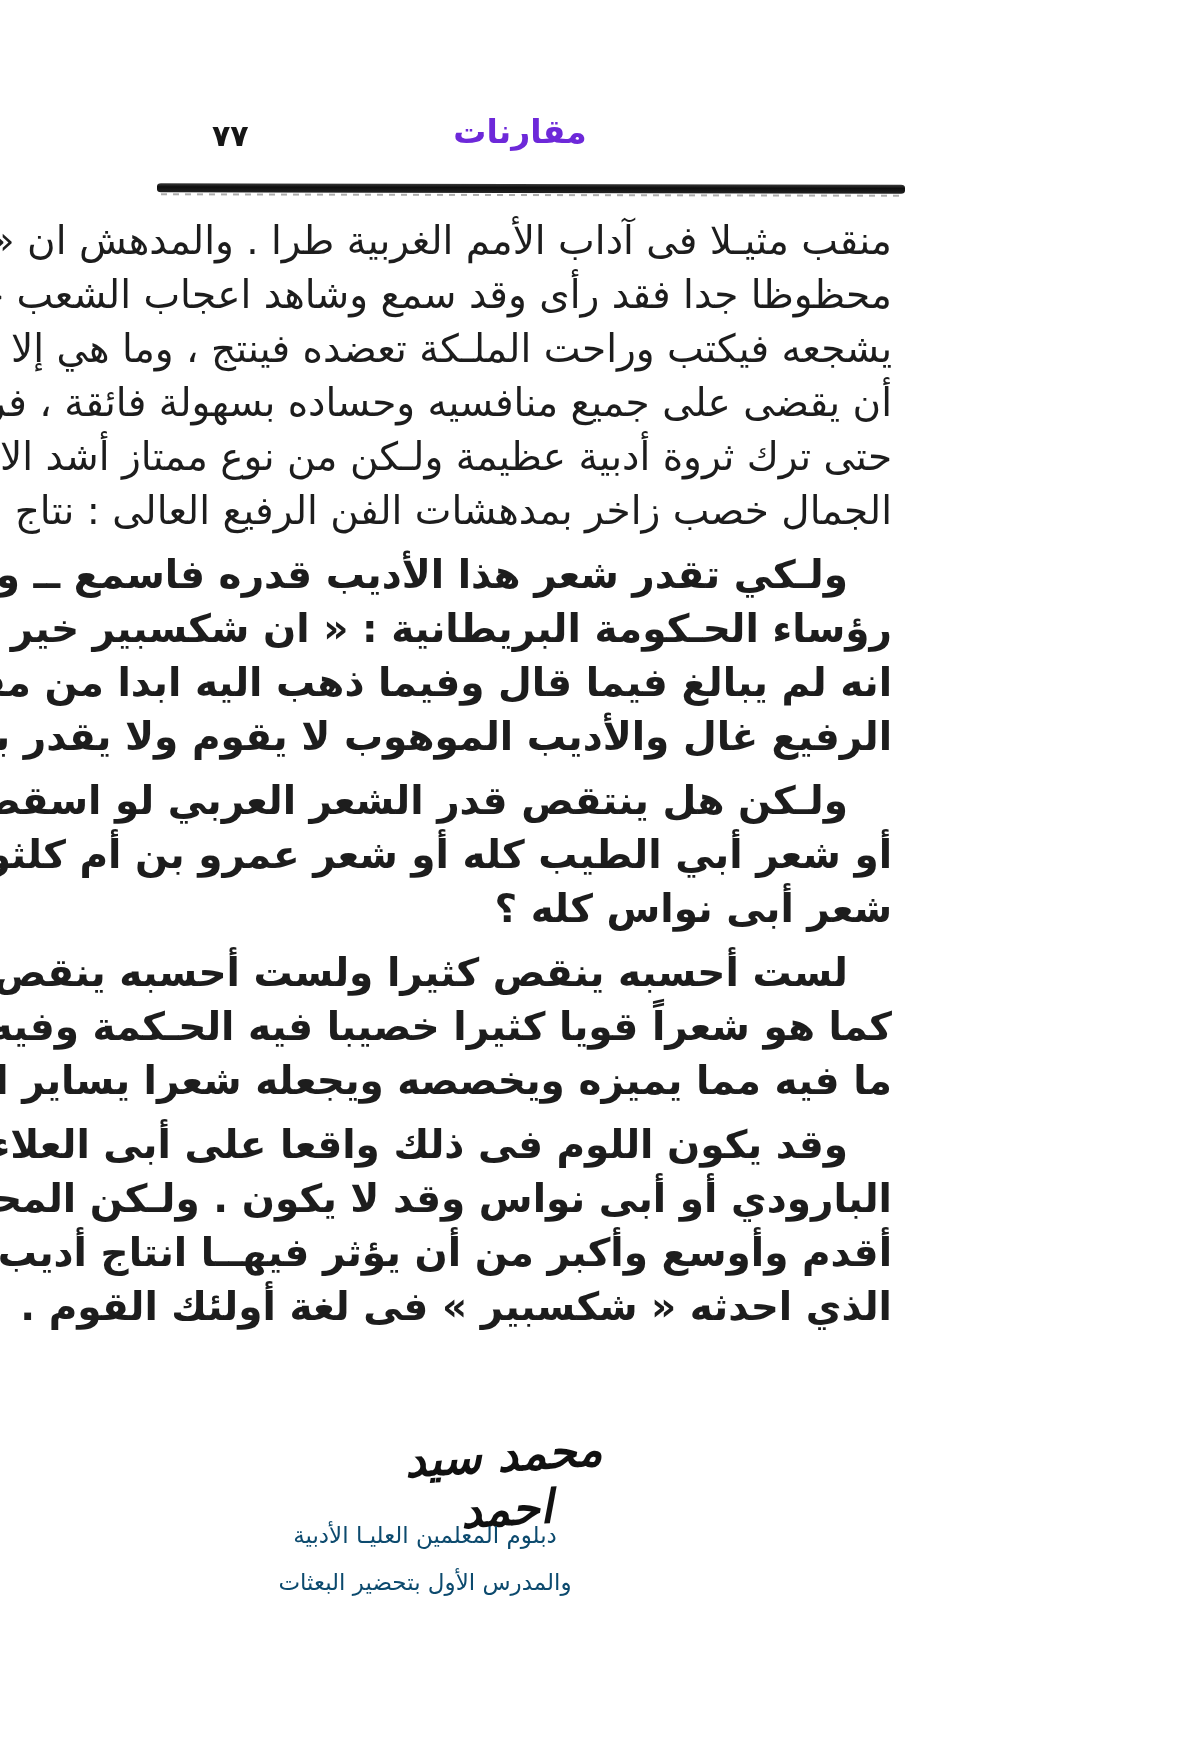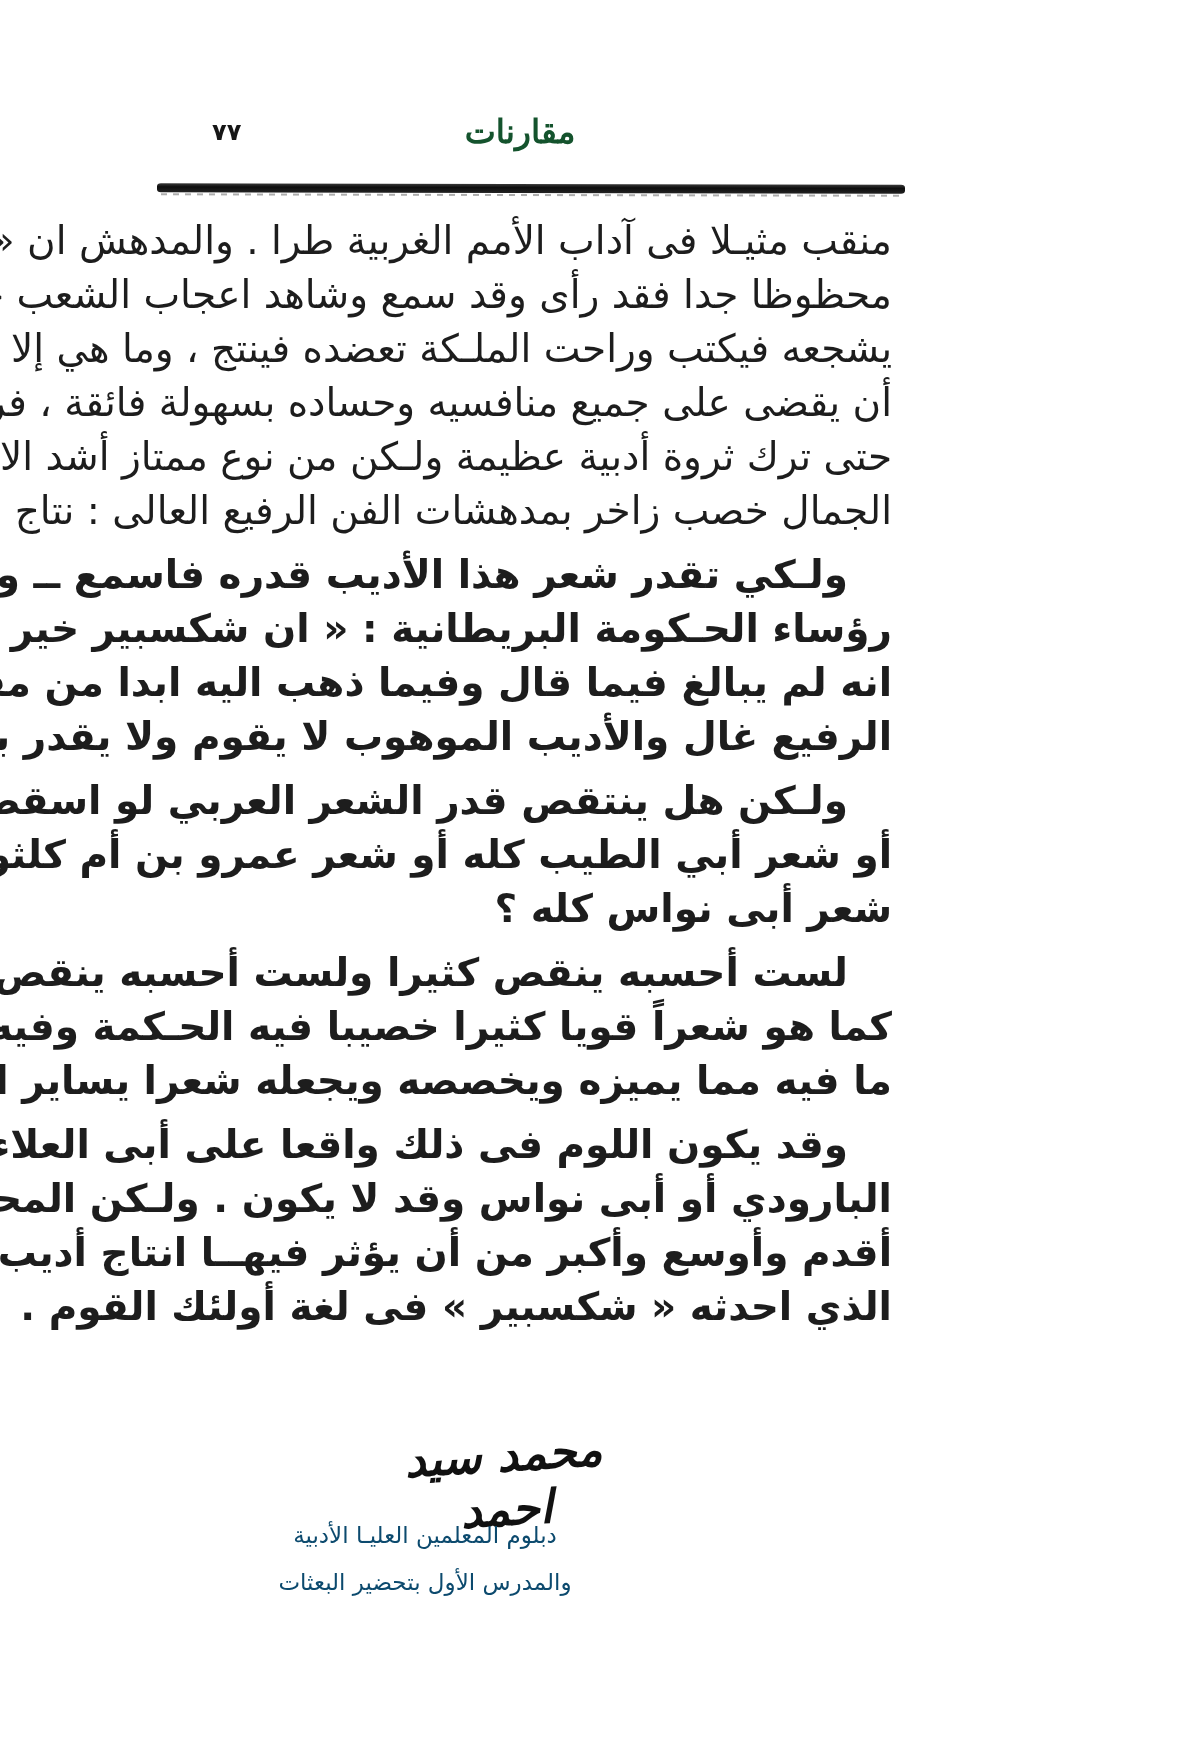--- a/index.html
+++ b/index.html
@@ -14,35 +14,34 @@
     background: #ffffff;
     font-family: "DejaVu Sans", sans-serif;
     color: #1b1b1b;
     overflow: hidden;
   }
   
   .page-number {
     position: absolute;
     top: 118px;
     left: 212px;
-    font-size: 24px;
+    font-size: 30px;
     font-weight: bold;
     letter-spacing: 1px;
     color: #161616;
   }
   .page-title {
     position: absolute;
     top: 112px;
     left: 430px;
     width: 180px;
     text-align: center;
     font-size: 33px;
     font-weight: bold;
-    color: #14532d;
-    font-family: Liberation Serif, serif;
+    color: #6d28d9;
   }
   .header-rule {
     position: absolute;
     top: 184px;
     left: 157px;
     width: 748px;
     height: 9px;
     background: linear-gradient(180deg, #3a3a3a 0%, #0d0d0d 40%, #222 100%);
     border-radius: 4px / 3px;
     transform: rotate(0.12deg);

